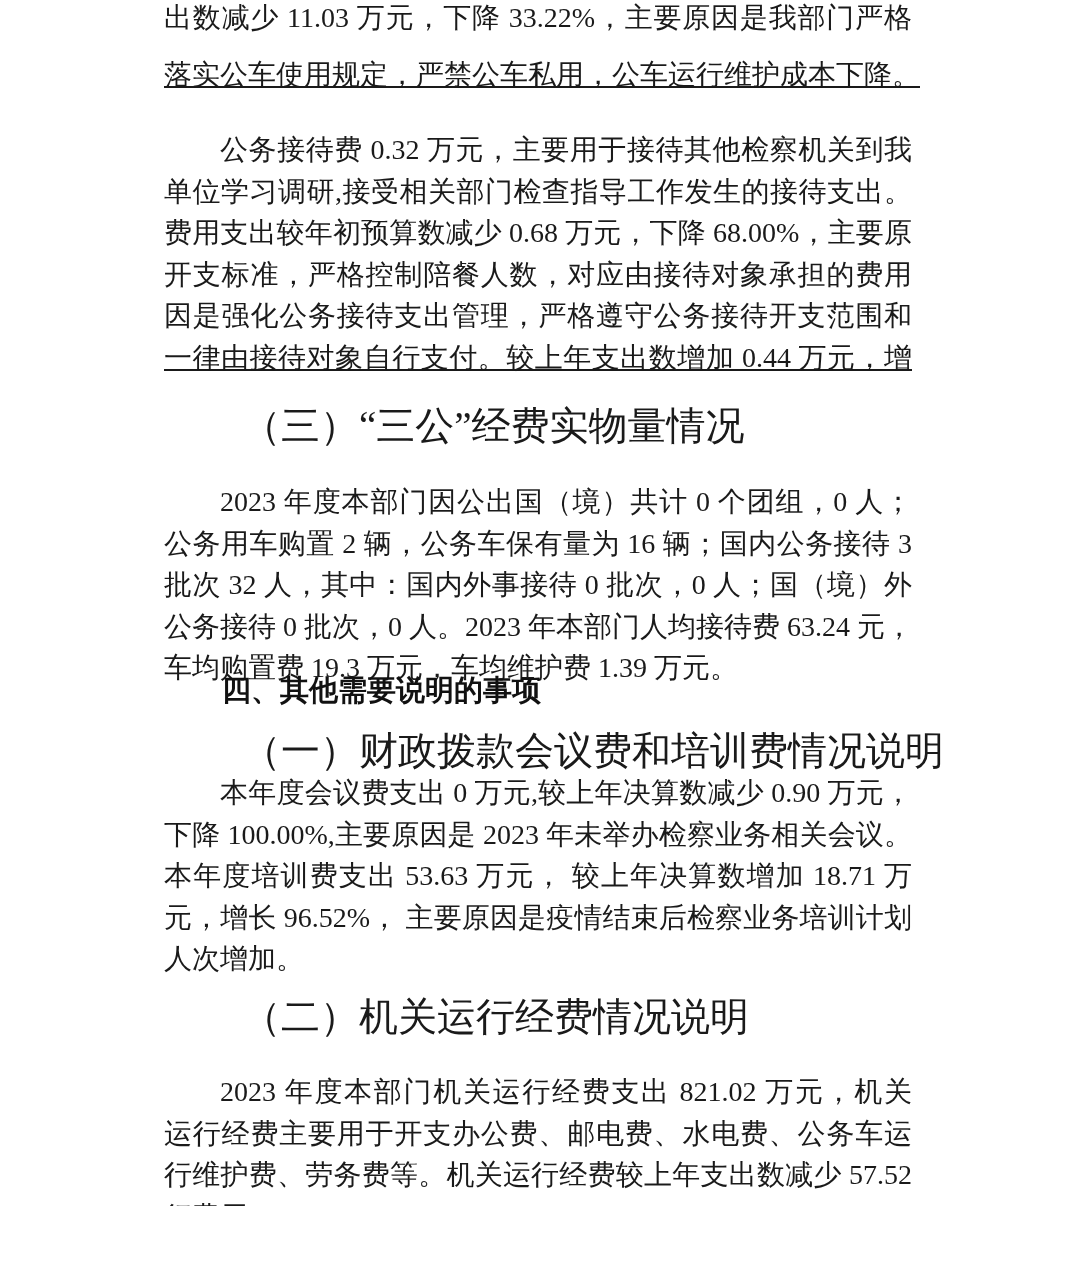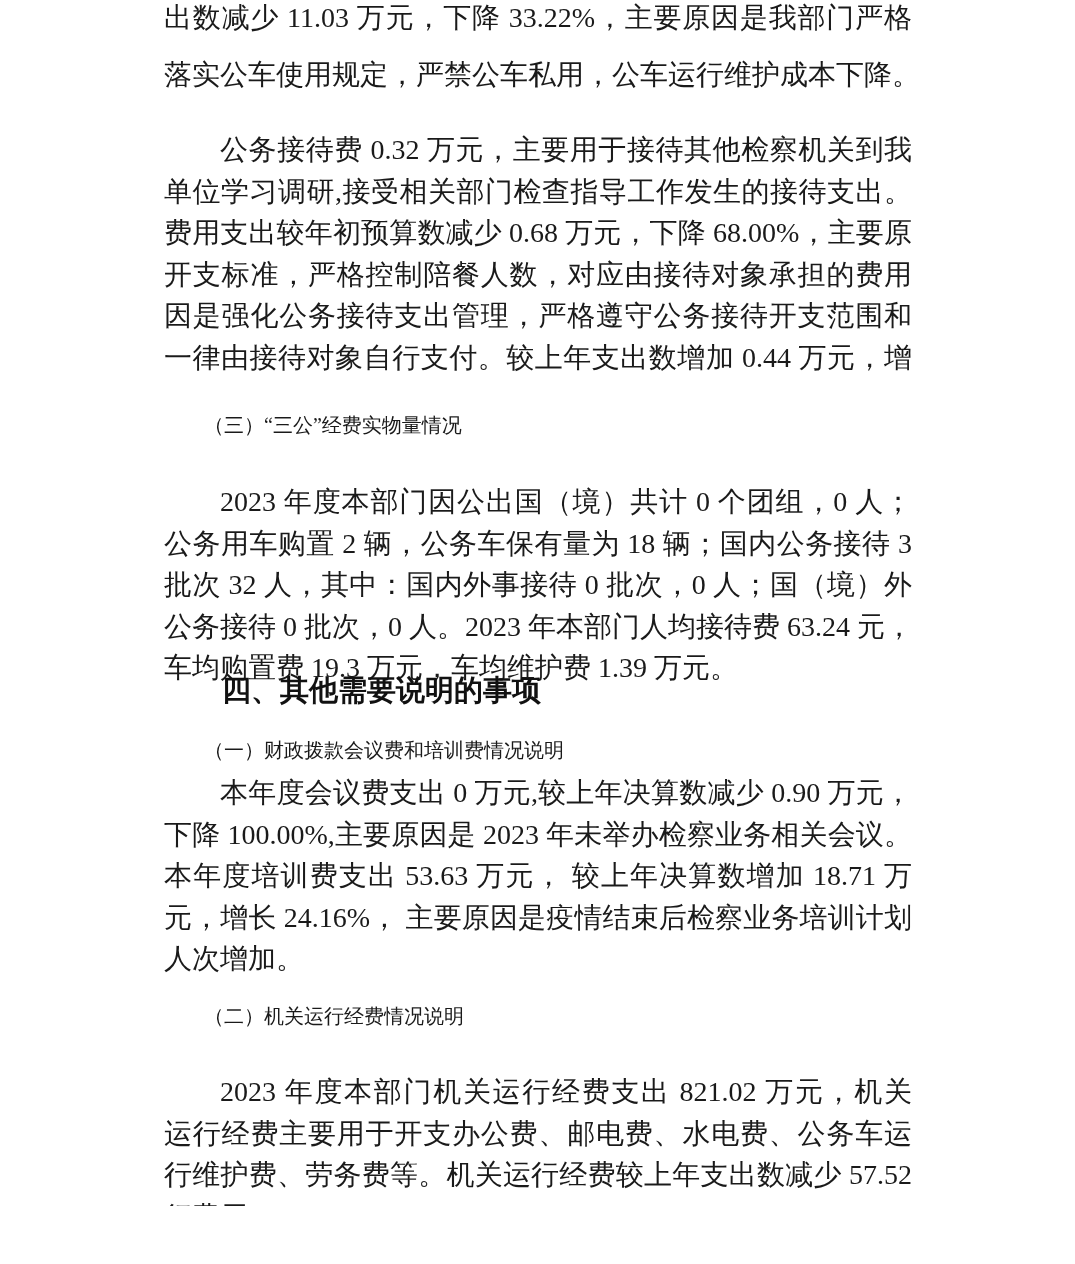--- a/index.html
+++ b/index.html
@@ -29,32 +29,33 @@
     line-height: 41.5px;
     text-align: justify;
     text-align-last: justify;
     white-space: nowrap;
   }
   .para .tline:last-child {
     text-align-last: auto;
   }
   .para.full-last .tline:last-child {
     text-align-last: justify;
+    text-decoration: underline;
   }
   .para.indent-first .tline:first-child {
     text-indent: 2em;
     margin-top: 24px;
   }
   
   .para.loose .tline {
     line-height: 57px;
   }
   
   .subheading {
-    font-size: 20px;
+    font-size: 39px;
     line-height: 41.5px;
     text-indent: 2em;
     white-space: nowrap;
   }
   
   .section-heading {
     font-family: "Liberation Sans", "DejaVu Sans", sans-serif;
     font-weight: 700;
     font-size: 29px;
     line-height: 41.5px;
@@ -79,35 +80,35 @@
       <div class="tline">费用支出较年初预算数减少 0.68 万元，下降 68.00%，主要原</div>
       <div class="tline">开支标准，严格控制陪餐人数，对应由接待对象承担的费用</div>
       <div class="tline">因是强化公务接待支出管理，严格遵守公务接待开支范围和</div>
       <div class="tline">一律由接待对象自行支付。较上年支出数增加 0.44 万元，增</div>
     </div>
 
   <div class="block subheading" style="top:405px;">（三）“三公”经费实物量情况</div>
 
   <div class="block para indent-first" style="top:457px;">
       <div class="tline">2023 年度本部门因公出国（境）共计 0 个团组，0 人；</div>
-      <div class="tline">公务用车购置 2 辆，公务车保有量为 18 辆；国内公务接待 3</div>
+      <div class="tline">公务用车购置 2 辆，公务车保有量为 16 辆；国内公务接待 3</div>
       <div class="tline">批次 32 人，其中：国内外事接待 0 批次，0 人；国（境）外</div>
       <div class="tline">公务接待 0 批次，0 人。2023 年本部门人均接待费 63.24 元，</div>
       <div class="tline">车均购置费 19.3 万元，车均维护费 1.39 万元。</div>
     </div>
 
   <div class="block section-heading" style="top:670px;">四、其他需要说明的事项</div>
 
   <div class="block subheading" style="top:730px;">（一）财政拨款会议费和培训费情况说明</div>
 
   <div class="block para indent-first" style="top:748px;">
       <div class="tline">本年度会议费支出 0 万元,较上年决算数减少 0.90 万元，</div>
       <div class="tline">下降 100.00%,主要原因是 2023 年未举办检察业务相关会议。</div>
       <div class="tline">本年度培训费支出 53.63 万元， 较上年决算数增加 18.71 万</div>
-      <div class="tline">元，增长 24.16%， 主要原因是疫情结束后检察业务培训计划</div>
+      <div class="tline">元，增长 96.52%， 主要原因是疫情结束后检察业务培训计划</div>
       <div class="tline">人次增加。</div>
     </div>
 
   <div class="block subheading" style="top:996px;">（二）机关运行经费情况说明</div>
 
   <div class="block para indent-first" style="top:1047px;">
       <div class="tline">2023 年度本部门机关运行经费支出 821.02 万元，机关</div>
       <div class="tline">运行经费主要用于开支办公费、邮电费、水电费、公务车运</div>
       <div class="tline">行维护费、劳务费等。机关运行经费较上年支出数减少 57.52</div>
       <div class="tline">行费用。</div>

